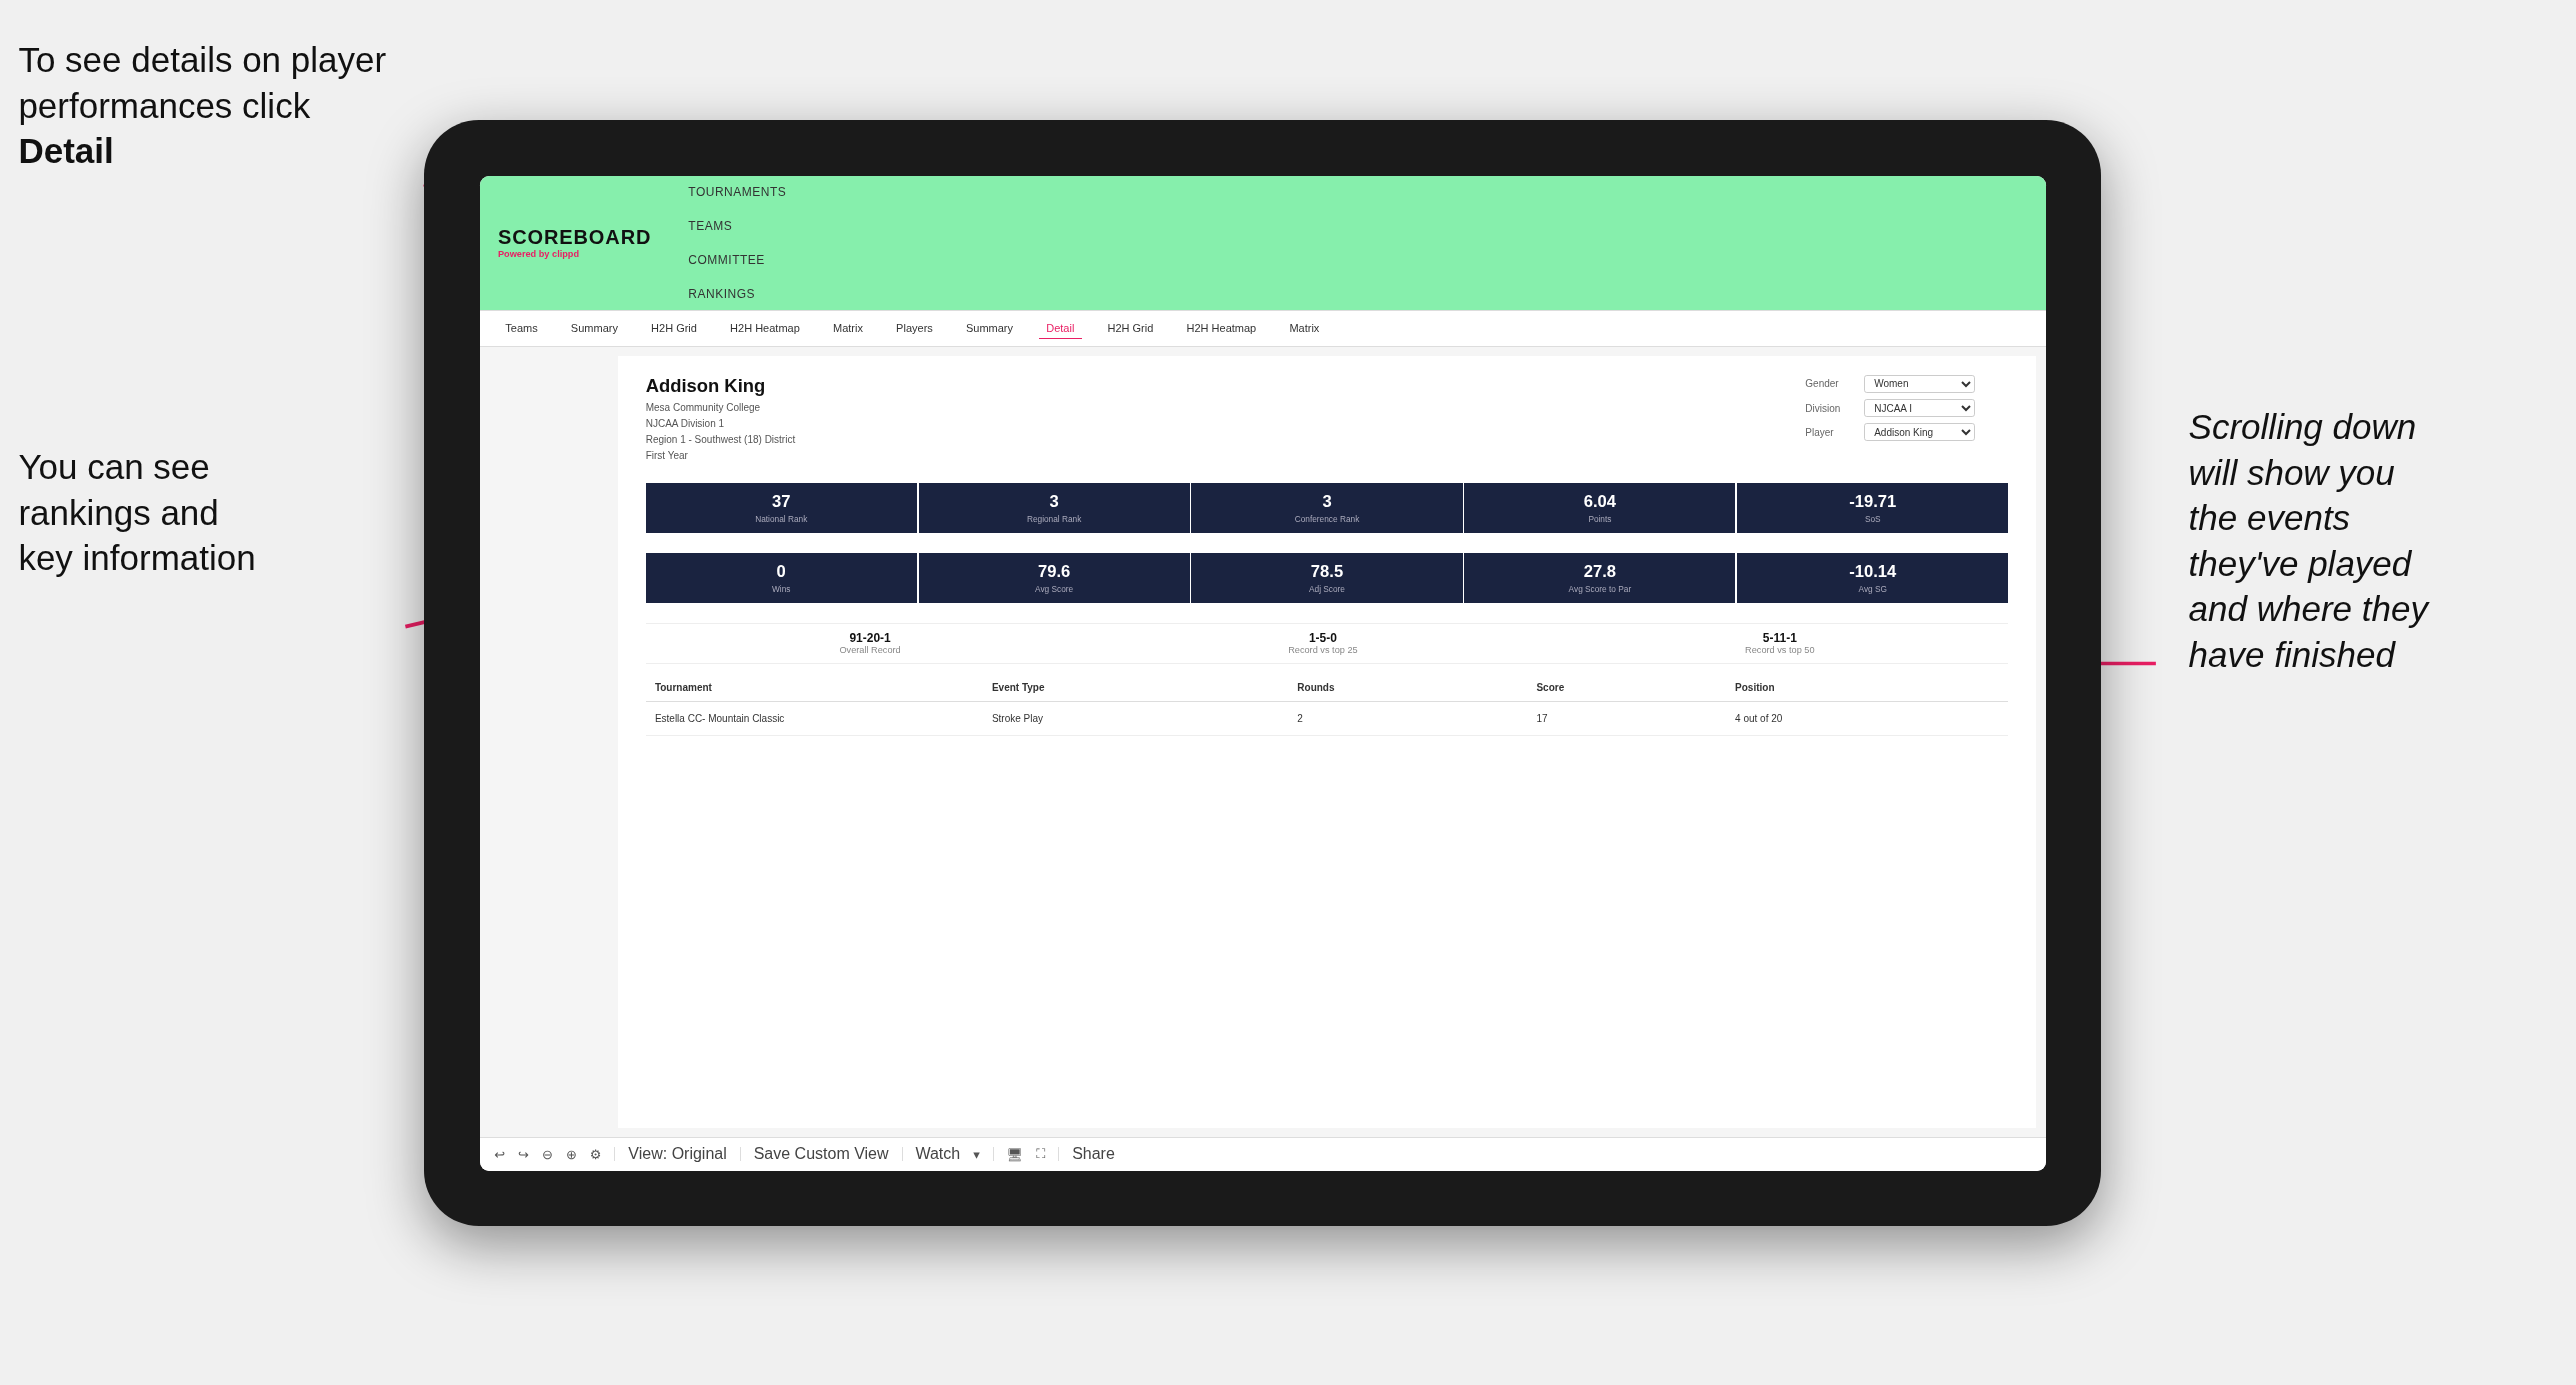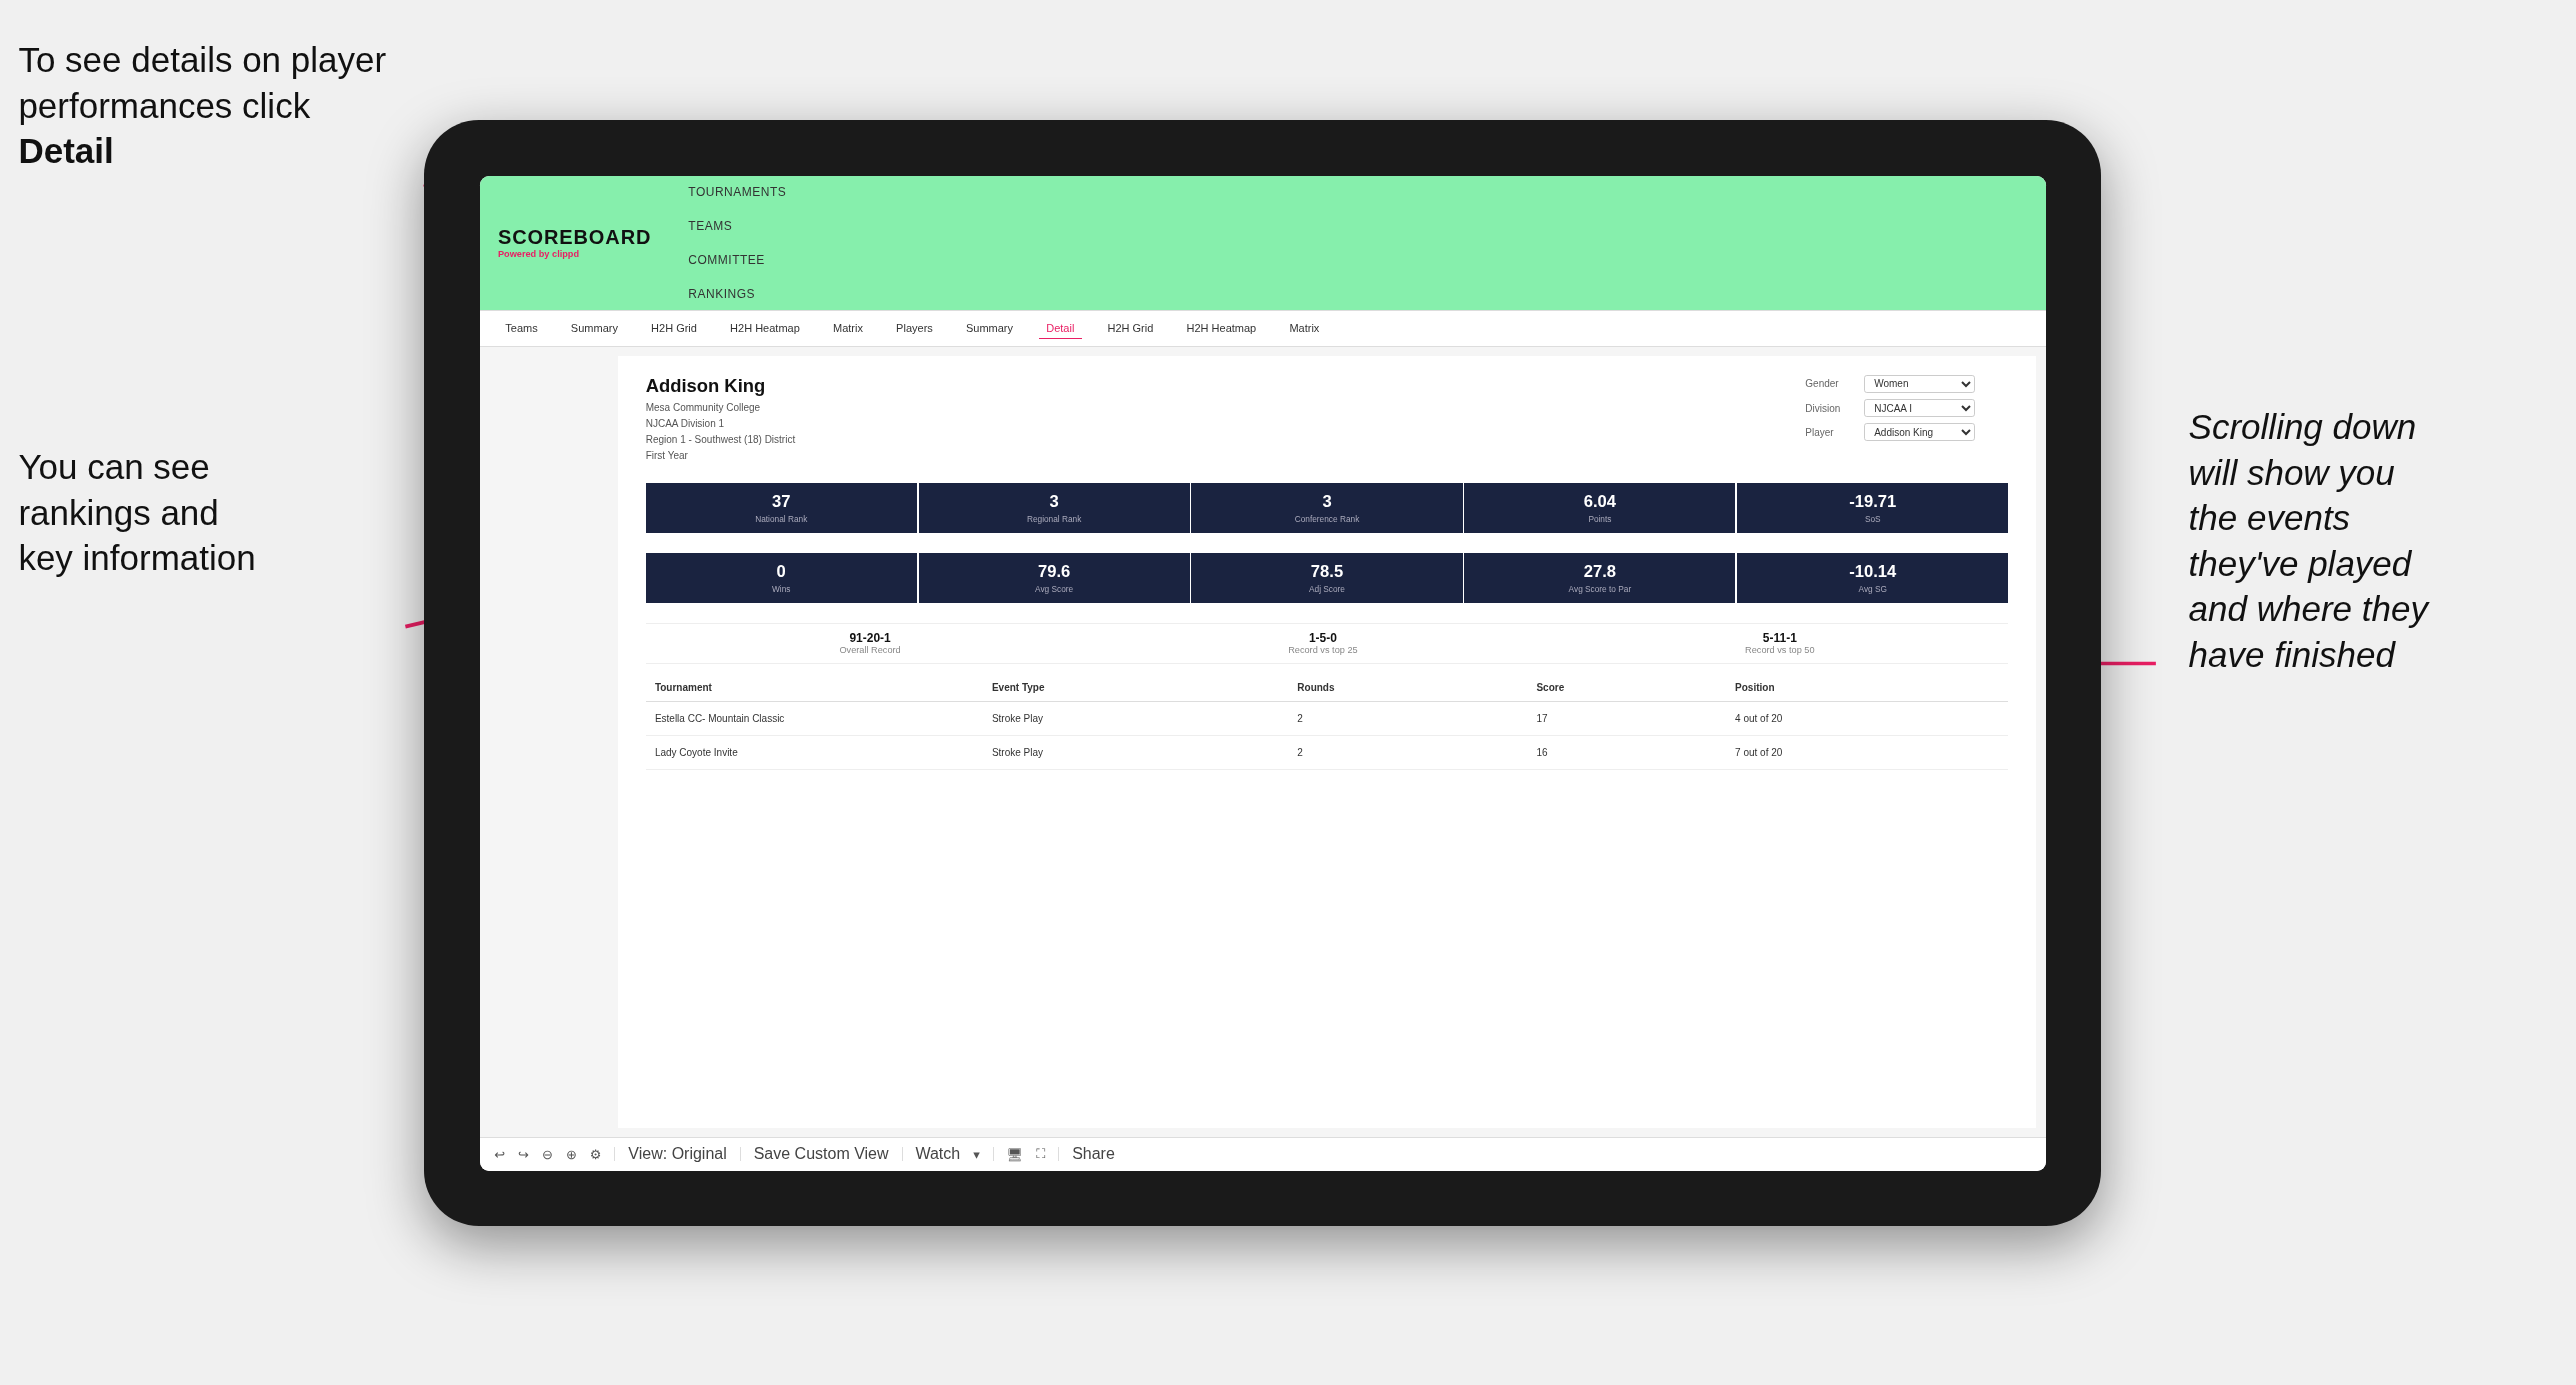--- a/index.html
+++ b/index.html
@@ -489,28 +489,20 @@
           </thead>
           <tbody>
             <tr>
               <td style="width:258px;">Estella CC- Mountain Classic</td>
               <td></td>
               <td>Stroke Play</td>
               <td>2</td>
               <td>17</td>
               <td>4 out of 20</td>
             </tr>
-            <tr>
-              <td>Lady Coyote Invite</td>
-              <td></td>
-              <td>Stroke Play</td>
-              <td>2</td>
-              <td>16</td>
-              <td>7 out of 20</td>
-            </tr>
           </tbody>
         </table>
 
       </div>
     </div>
 
     <div class="bottom-toolbar">
       <span class="toolbar-btn">↩</span>
       <span class="toolbar-btn">↪</span>
       <span class="toolbar-btn">⊖</span>

